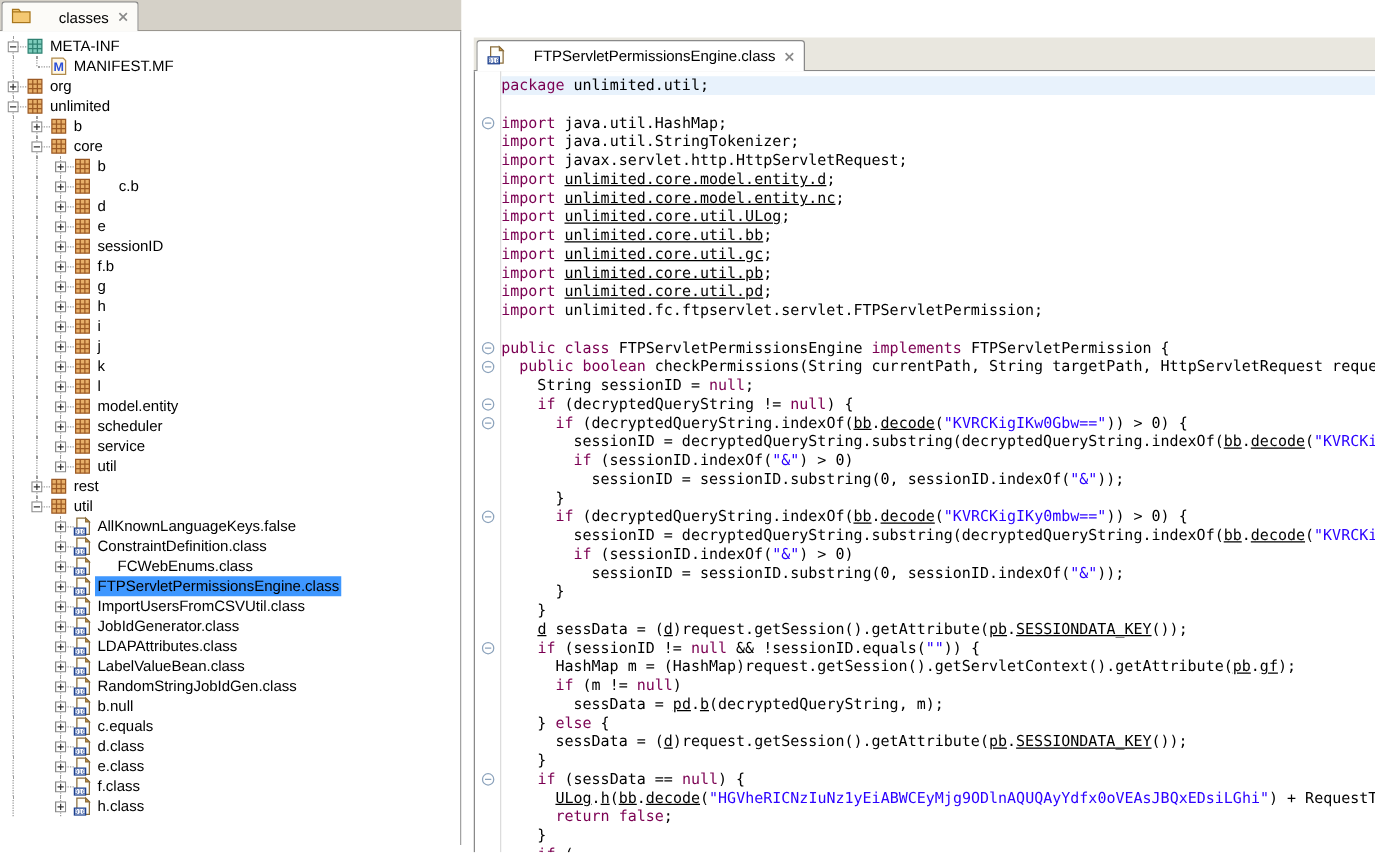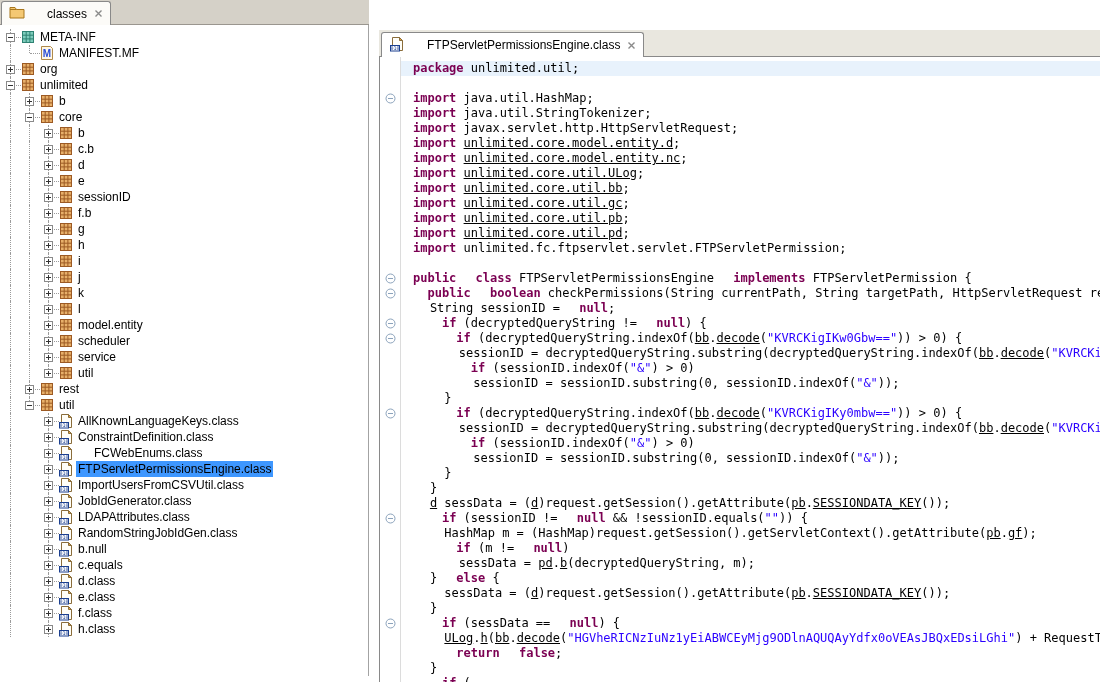--- a/index.html
+++ b/index.html
@@ -36,21 +36,21 @@
   .right-tabbar .tab{top:2px;height:25px;background:#fff;}
   .code-panel{position:absolute;left:0;top:57px;right:0;bottom:0;border-left:1px solid #898989;
               box-sizing:border-box;background:#fff;display:flex;}
   .gutter{width:21px;border-right:1px solid #dcdcdc;box-sizing:border-box;padding-top:4px;flex:none;}
   .grow{height:15px;line-height:0;text-align:center;}
   .grow svg{margin-top:2px;}
   .code{flex:1;overflow:hidden;padding-top:4px;
         font-family:"DejaVu Sans Mono","Liberation Mono",monospace;font-size:12px;}
   .cline{height:15px;line-height:15px;white-space:pre;}
   .cline.hl{background:var(--hl);}
-  .ck{color:var(--kw);font-weight:bold;padding-left:12px;}
+  .ck{color:var(--kw);font-weight:normal;}
   .cs{color:var(--str);}
   .cu{color:var(--link);text-decoration:underline;}
 </style>
 </head>
 <body>
 
 <div class="app" style="--kw: #7B0052; --str: #2A00FF; --link: #000000; --sel: #3E97FF; --guide: #9B9B9B; --hl: #E8F2FC; --tabbar-left: #D5D1C8; --tabbar-right: #E9E7DF;">
 
   <div class="left-pane">
     <div class="left-tabbar">
@@ -170,21 +170,21 @@
           <span class="connh" style="left:49px"></span>
           <span class="exp" style="left:44px"><svg width="9" height="9" viewBox="0 0 9 9">
               <rect x="0.5" y="0.5" width="8" height="8" fill="#fff" stroke="#8a8a8a"></rect>
               <path d="M2 4.5h5" stroke="#333"></path>
               <path d="M4.5 2v5" stroke="#333"></path>
             </svg></span>
           <span class="ticon" style="left:58px"><svg width="16" height="16" viewBox="0 0 16 16">
               <rect x="2.5" y="2.5" width="11" height="11" fill="#E8B06A" stroke="#9C5A24"></rect>
               <path d="M2.5 6.2h11M2.5 9.9h11M6.2 2.5v11M9.9 2.5v11" stroke="#9C5A24" fill="none"></path>
             </svg></span>
-          <span class="tlabel" style="left:76px">c.b</span>
+          <span class="tlabel" style="left:93px">c.b</span>
         </div>
         <div class="trow">
           <span class="guide" style="left:10px"></span>
           <span class="guide" style="left:29px"></span>
           <span class="connv" style="left:48px;height:16px"></span>
           <span class="connh" style="left:49px"></span>
           <span class="exp" style="left:44px"><svg width="9" height="9" viewBox="0 0 9 9">
               <rect x="0.5" y="0.5" width="8" height="8" fill="#fff" stroke="#8a8a8a"></rect>
               <path d="M2 4.5h5" stroke="#333"></path>
               <path d="M4.5 2v5" stroke="#333"></path>
@@ -440,21 +440,21 @@
               <rect x="0.5" y="0.5" width="8" height="8" fill="#fff" stroke="#8a8a8a"></rect>
               <path d="M2 4.5h5" stroke="#333"></path>
               <path d="M4.5 2v5" stroke="#333"></path>
             </svg></span>
           <span class="ticon" style="left:58px"><svg width="16" height="16" viewBox="0 0 16 16">
               <path d="M3.5 1.5h7l3 3v10h-10z" fill="#FFFEF8" stroke="#8A6D3B"></path>
               <path d="M10.5 1.5l3 3h-3z" fill="#E8A33D" stroke="#8A6D3B"></path>
               <rect x="1.5" y="9.5" width="9" height="5.5" fill="#FFFFFF" stroke="#1B3F8F"></rect>
               <text x="6" y="14" font-size="5" text-anchor="middle" fill="#1B3F8F" font-family="DejaVu Sans Mono,monospace">010</text>
             </svg></span>
-          <span class="tlabel" style="left:76px">AllKnownLanguageKeys.class</span>
+          <span class="tlabel" style="left:76px">AllKnownLanguageKeys.false</span>
         </div>
         <div class="trow">
           <span class="guide" style="left:10px"></span>
           <span class="connv" style="left:48px;height:16px"></span>
           <span class="connh" style="left:49px"></span>
           <span class="exp" style="left:44px"><svg width="9" height="9" viewBox="0 0 9 9">
               <rect x="0.5" y="0.5" width="8" height="8" fill="#fff" stroke="#8a8a8a"></rect>
               <path d="M2 4.5h5" stroke="#333"></path>
               <path d="M4.5 2v5" stroke="#333"></path>
             </svg></span>
@@ -543,20 +543,37 @@
               <path d="M2 4.5h5" stroke="#333"></path>
               <path d="M4.5 2v5" stroke="#333"></path>
             </svg></span>
           <span class="ticon" style="left:58px"><svg width="16" height="16" viewBox="0 0 16 16">
               <path d="M3.5 1.5h7l3 3v10h-10z" fill="#FFFEF8" stroke="#8A6D3B"></path>
               <path d="M10.5 1.5l3 3h-3z" fill="#E8A33D" stroke="#8A6D3B"></path>
               <rect x="1.5" y="9.5" width="9" height="5.5" fill="#FFFFFF" stroke="#1B3F8F"></rect>
               <text x="6" y="14" font-size="5" text-anchor="middle" fill="#1B3F8F" font-family="DejaVu Sans Mono,monospace">010</text>
             </svg></span>
           <span class="tlabel" style="left:76px">LDAPAttributes.class</span>
+        </div>
+        <div class="trow">
+          <span class="guide" style="left:10px"></span>
+          <span class="connv" style="left:48px;height:16px"></span>
+          <span class="connh" style="left:49px"></span>
+          <span class="exp" style="left:44px"><svg width="9" height="9" viewBox="0 0 9 9">
+              <rect x="0.5" y="0.5" width="8" height="8" fill="#fff" stroke="#8a8a8a"></rect>
+              <path d="M2 4.5h5" stroke="#333"></path>
+              <path d="M4.5 2v5" stroke="#333"></path>
+            </svg></span>
+          <span class="ticon" style="left:58px"><svg width="16" height="16" viewBox="0 0 16 16">
+              <path d="M3.5 1.5h7l3 3v10h-10z" fill="#FFFEF8" stroke="#8A6D3B"></path>
+              <path d="M10.5 1.5l3 3h-3z" fill="#E8A33D" stroke="#8A6D3B"></path>
+              <rect x="1.5" y="9.5" width="9" height="5.5" fill="#FFFFFF" stroke="#1B3F8F"></rect>
+              <text x="6" y="14" font-size="5" text-anchor="middle" fill="#1B3F8F" font-family="DejaVu Sans Mono,monospace">010</text>
+            </svg></span>
+          <span class="tlabel" style="left:76px">LabelValueBean.class</span>
         </div>
         <div class="trow">
           <span class="guide" style="left:10px"></span>
           <span class="connv" style="left:48px;height:16px"></span>
           <span class="connh" style="left:49px"></span>
           <span class="exp" style="left:44px"><svg width="9" height="9" viewBox="0 0 9 9">
               <rect x="0.5" y="0.5" width="8" height="8" fill="#fff" stroke="#8a8a8a"></rect>
               <path d="M2 4.5h5" stroke="#333"></path>
               <path d="M4.5 2v5" stroke="#333"></path>
             </svg></span>

